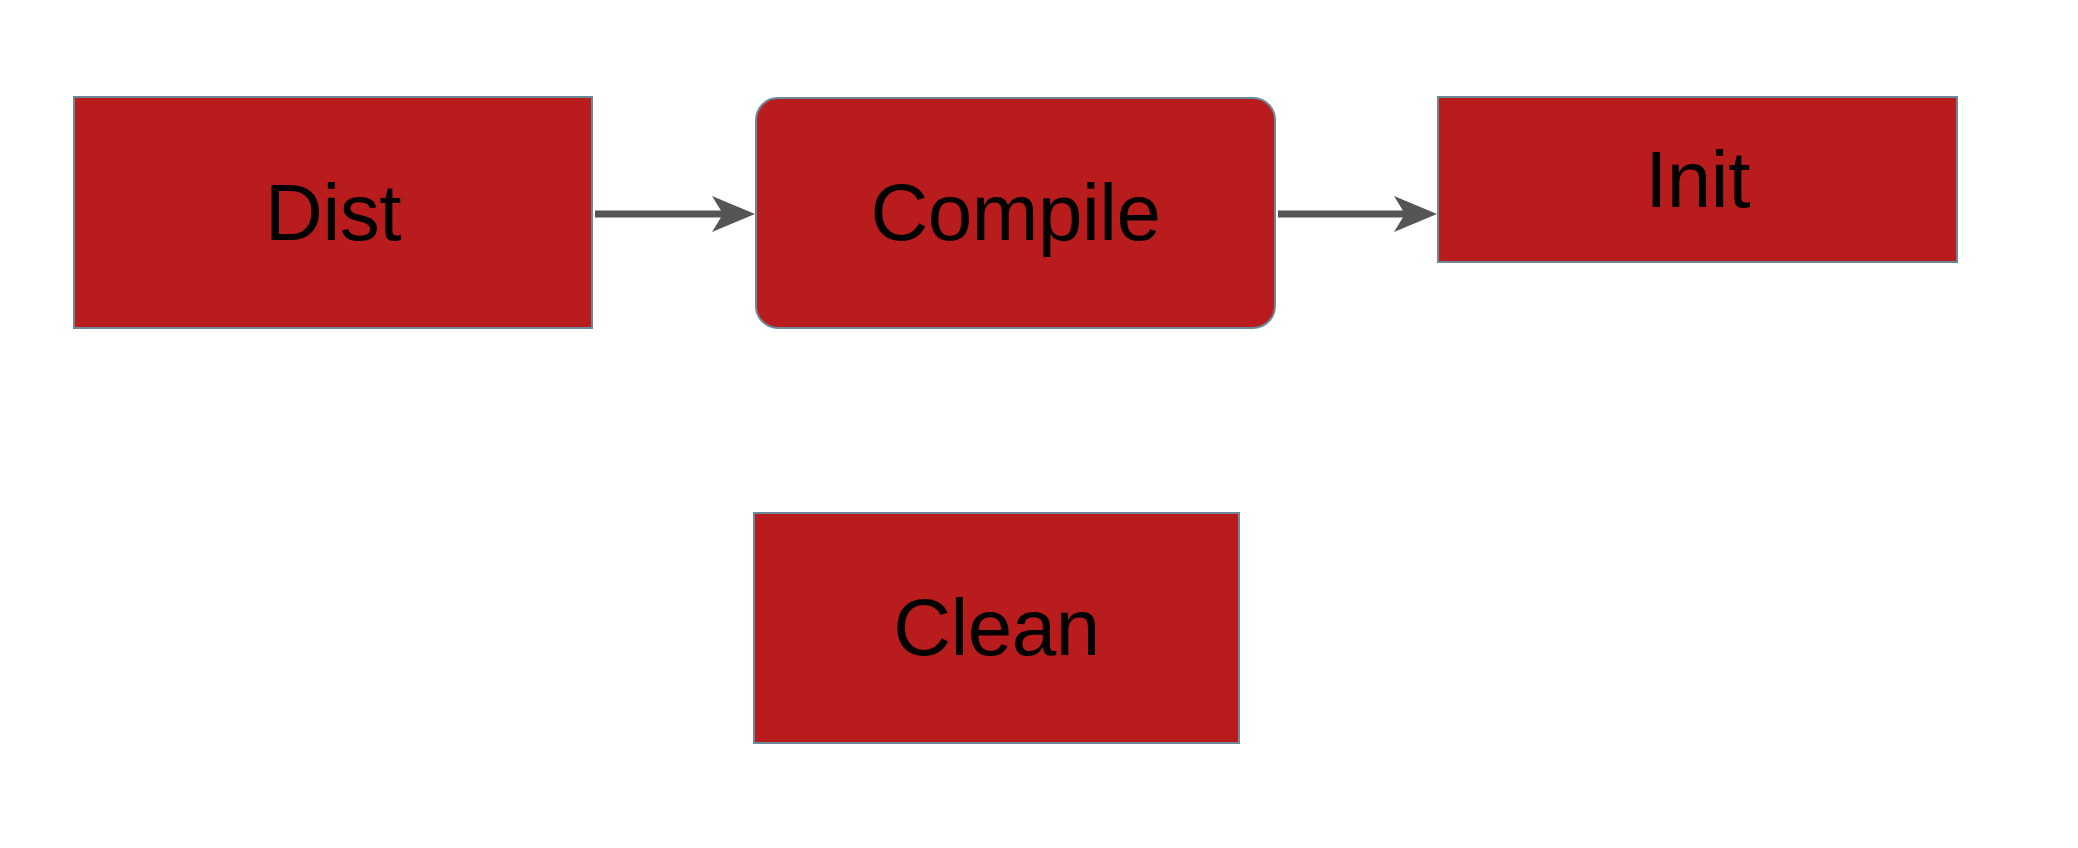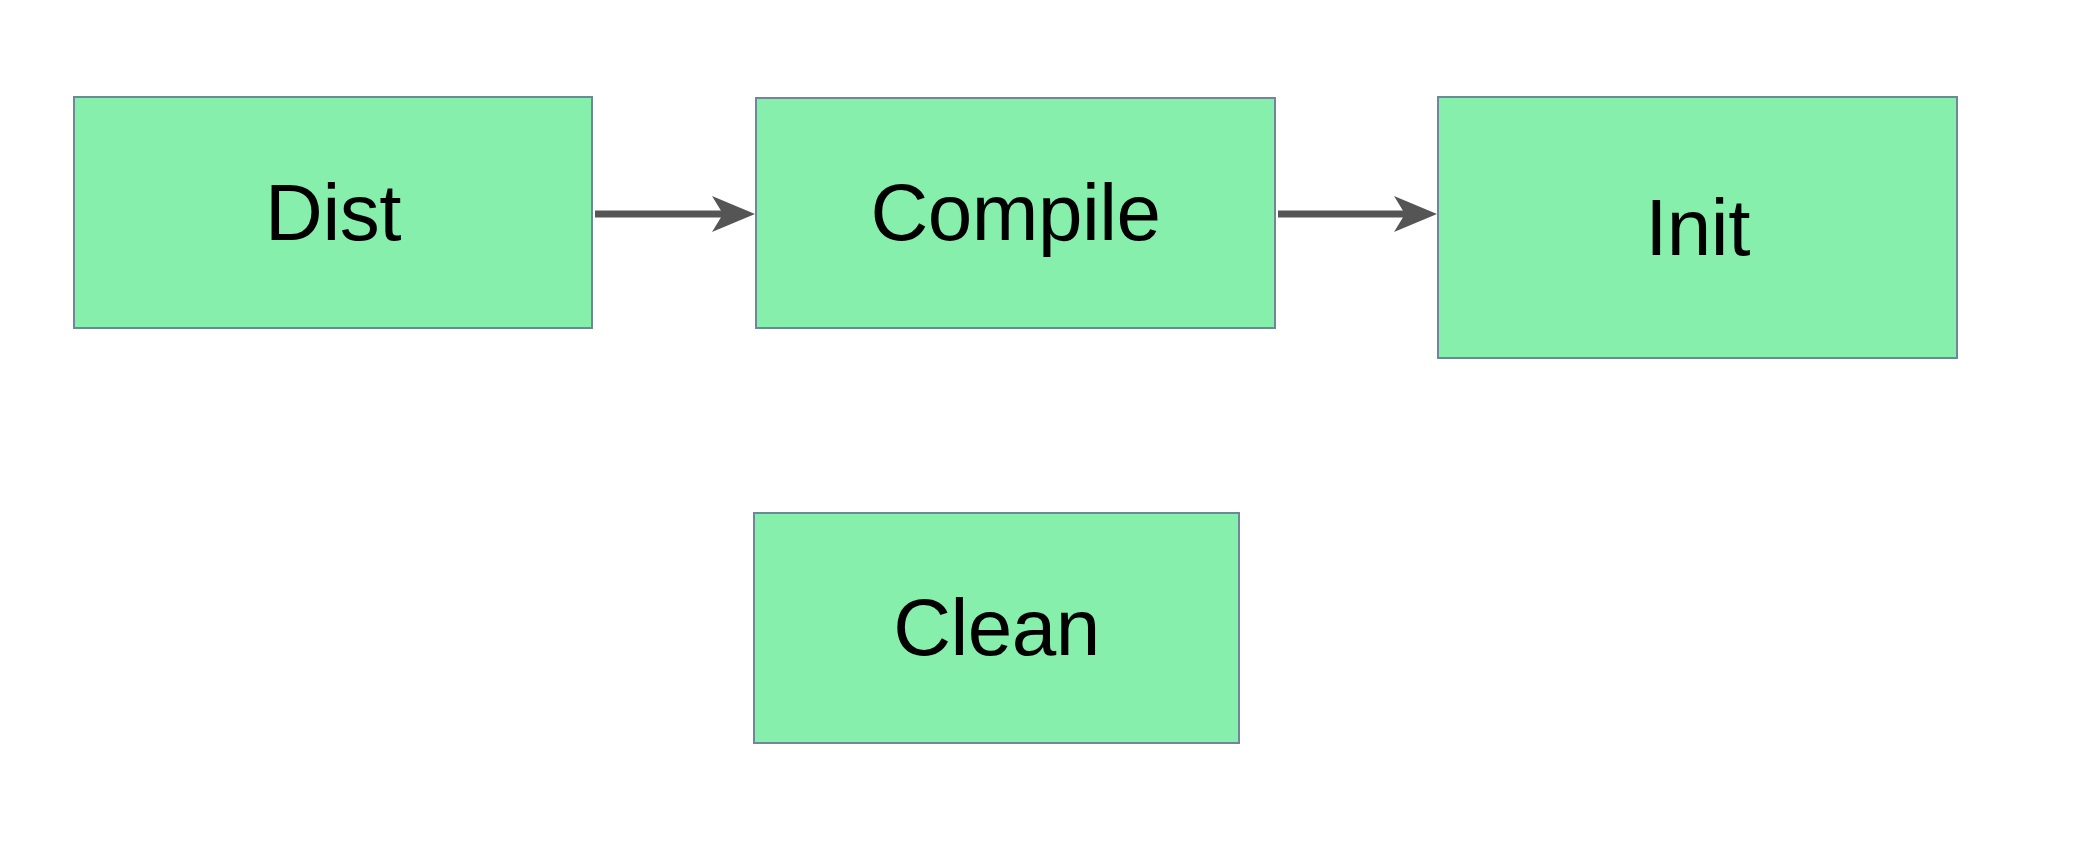--- a/index.html
+++ b/index.html
@@ -13,21 +13,21 @@
   #canvas {
     position: relative;
     width: 2078px;
     height: 848px;
     background: #ffffff;
     overflow: hidden;
   }
   .node {
     position: absolute;
     box-sizing: border-box;
-    background: #86efac;
+    background: #b91c1c;
     border: 2px solid #6b8999;
     display: flex;
     align-items: center;
     justify-content: center;
   }
   .node-label {
     font-family: "Liberation Sans", sans-serif;
     font-size: 80px;
     font-weight: 400;
     color: #000000;
@@ -40,22 +40,22 @@
     position: absolute;
     overflow: visible;
   }
   .edge svg {
     display: block;
     overflow: visible;
   }
 
   
   #node-dist    { left: 73px;   top: 96px;  width: 520px; height: 233px; }
-  #node-compile { left: 755px;  top: 97px;  width: 521px; height: 232px; }
-  #node-init    { left: 1437px; top: 96px;  width: 521px; height: 263px; }
+  #node-compile { left: 755px;  top: 97px;  width: 521px; height: 232px; border-radius: 23px; }
+  #node-init    { left: 1437px; top: 96px;  width: 521px; height: 167px; }
   #node-clean   { left: 753px;  top: 512px; width: 487px; height: 232px; }
 
   
   #edge-dist-compile { left: 593px;  top: 193px; width: 164px; height: 42px; }
   #edge-compile-init { left: 1276px; top: 193px; width: 163px; height: 42px; }
 </style>
 </head>
 <body>
 
 <div id="canvas">

